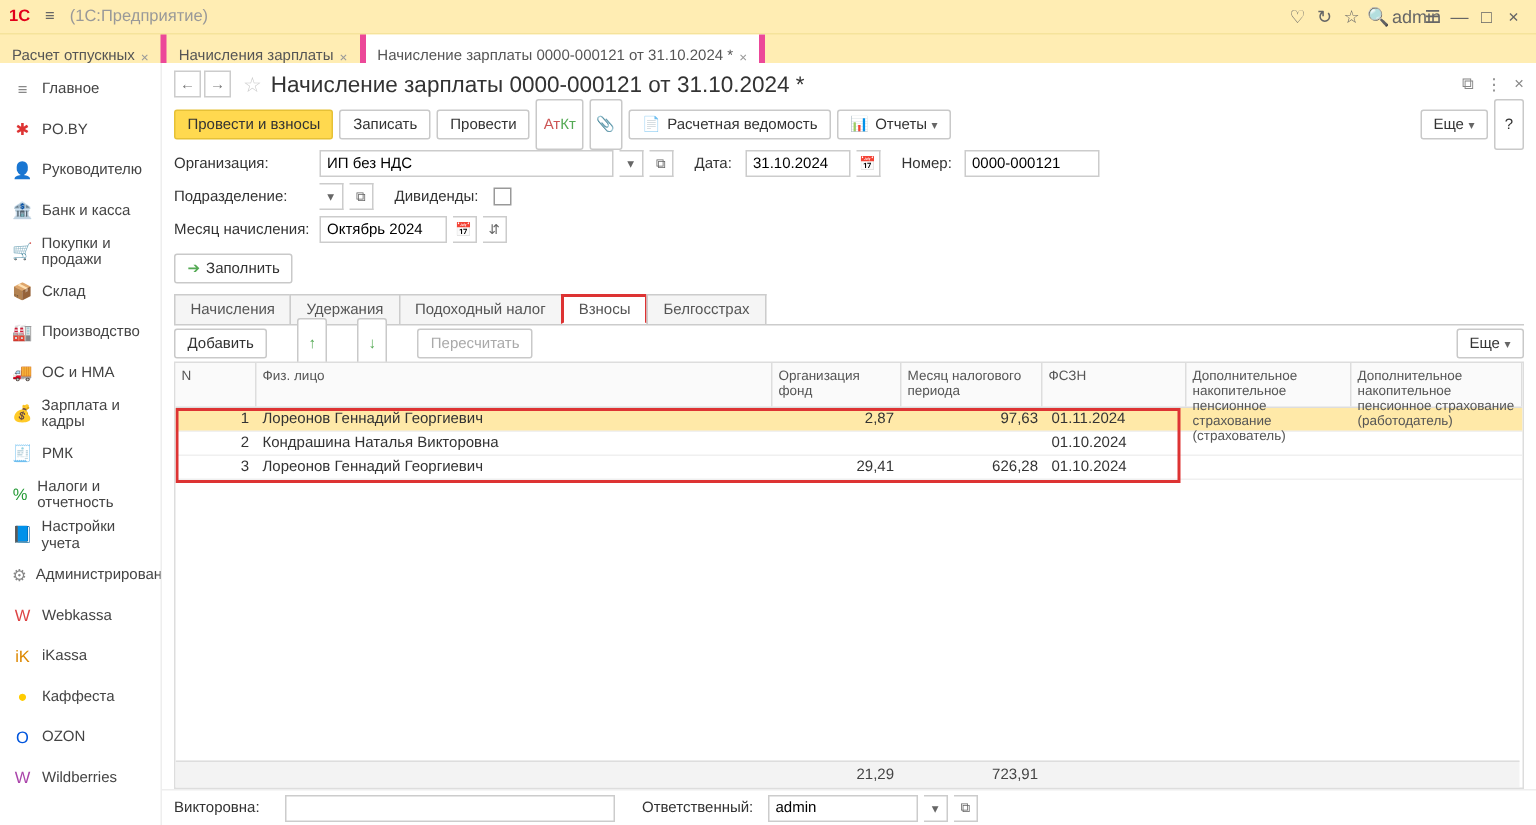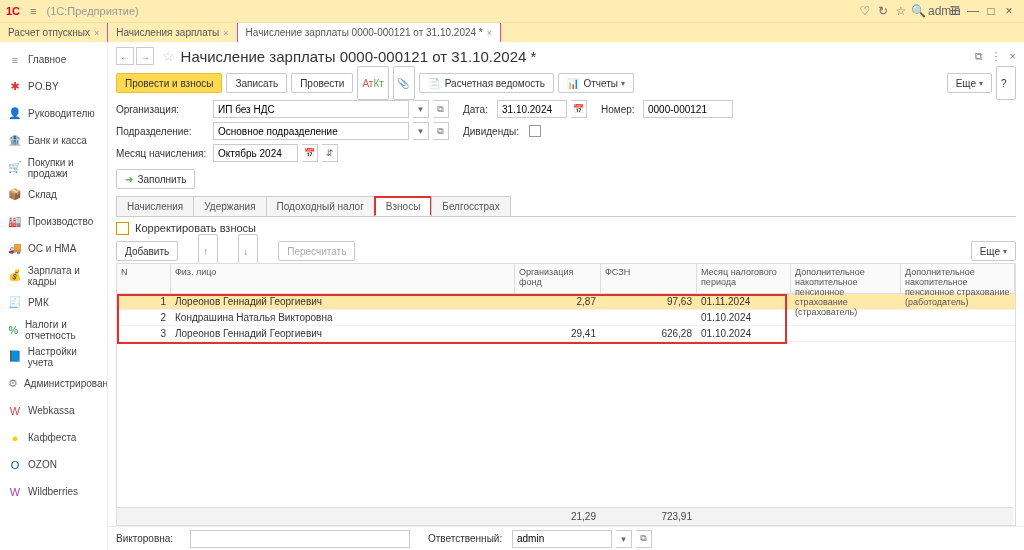--- a/index.html
+++ b/index.html
@@ -5,38 +5,38 @@
 html,body{margin:0;padding:0;font-family:Arial,sans-serif;font-size:11px;color:#333;background:#fff;width:1024px;height:550px;overflow:hidden}
 *{box-sizing:border-box}
 .titlebar{display:flex;align-items:center;height:22px;background:#ffedb3;padding:0 6px;font-size:11px;color:#555}
 .titlebar .logo{color:#e2001a;font-weight:bold;font-size:11px;margin-right:4px}
 .titlebar .burger{margin:0 6px;color:#666;cursor:pointer}
 .titlebar .title-main{color:#555}
 .titlebar .title-sub{color:#999;margin-left:4px}
 .titlebar .spacer{flex:1}
 .titlebar .ticon{width:18px;text-align:center;color:#666;cursor:pointer;font-size:12px}
 .tabsbar{display:flex;align-items:center;height:20px;background:#ffedb3;border-top:1px solid #f5e39b;font-size:10px}
-.tabsbar .wtab{padding:0 8px;height:20px;display:flex;align-items:center;border-right:1px solid #ec4899;color:#555;cursor:pointer}
+.tabsbar .wtab{padding:0 8px;height:20px;display:flex;align-items:flex-end;border-right:4px solid #ec4899;color:#555;cursor:pointer}
 .tabsbar .wtab.active{background:#fff}
 .tabsbar .tabx{margin-left:4px;color:#999;font-size:9px}
 .body{display:flex;height:508px}
 .sidebar{width:108px;background:#fff;border-right:1px solid #eee;padding-top:4px;overflow:hidden}
 .sideitem{display:flex;align-items:center;height:27px;padding:0 8px;color:#444;cursor:pointer;font-size:10px}
 .sideitem .sicon{width:14px;height:14px;margin-right:6px;display:flex;align-items:center;justify-content:center;font-size:11px}
 .main{flex:1;display:flex;flex-direction:column;background:#fff;position:relative}
 .docheader{display:flex;align-items:center;height:28px;padding:0 8px;border-bottom:0}
 .navbtn{width:18px;height:18px;border:1px solid #ccc;margin-right:2px;display:flex;align-items:center;justify-content:center;color:#777;cursor:pointer;font-size:10px;background:#fff}
 .star{margin:0 6px;color:#ccc;font-size:14px}
 .doctitle{font-size:15px;color:#333}
 .headicons{margin-left:auto;display:flex;gap:8px;color:#888;font-size:11px}
 .headicons span{cursor:pointer}
 .toolbar{display:flex;align-items:center;height:26px;padding:0 8px;gap:4px}
 .btn{height:20px;border:1px solid #c9c9c9;background:#fff;padding:0 8px;font-size:10px;color:#333;cursor:pointer;display:flex;align-items:center;border-radius:2px}
 .btn.yellow{background:#ffd94f;border-color:#e6c136}
-.btn.iconb{padding:16px 4px;min-width:20px;}
+.btn.iconb{padding:16px 4px;min-width:20px;justify-content:center}
 .dropdown-arrow{margin-left:3px;font-size:8px;color:#666}
 .fields{padding:2px 8px}
 .frow{display:flex;align-items:center;height:22px;gap:4px}
 .flabel{width:93px;font-size:10px;color:#333}
 .finput{height:18px;border:1px solid #ccc;padding:0 4px;font-size:10px;background:#fff}
 .fbtn{width:16px;height:18px;border:1px solid #ccc;border-left:0;background:#fff;font-size:9px;color:#666;display:flex;align-items:center;justify-content:center;cursor:pointer}
 .chk{width:12px;height:12px;border:1px solid #999;margin-right:4px}
 .subtabs{display:flex;height:20px;margin:4px 8px 0;font-size:10px}
 .subtab{padding:0 10px;height:20px;display:flex;align-items:center;border:1px solid #ccc;border-bottom:0;margin-right:-1px;background:#f5f5f5;cursor:pointer;color:#555}
 .subtab.active{background:#fff;border:2px solid #d33;border-bottom:1px solid #fff;font-weight:normal}
@@ -142,20 +142,24 @@
       </div>
       <div class="sideitem">
         <span class="sicon" style="color:#888">⚙</span>
         <span>Администрирование</span>
       </div>
       <div class="sideitem">
         <span class="sicon" style="color:#d44">W</span>
         <span>Webkassa</span>
       </div>
       <div class="sideitem">
+        <span class="sicon" style="color:#d80">iK</span>
+        <span>iKassa</span>
+      </div>
+      <div class="sideitem">
         <span class="sicon" style="color:#fc0">●</span>
         <span>Каффеста</span>
       </div>
       <div class="sideitem">
         <span class="sicon" style="color:#05d">O</span>
         <span>OZON</span>
       </div>
       <div class="sideitem">
         <span class="sicon" style="color:#a4a">W</span>
         <span>Wildberries</span>
@@ -208,21 +212,20 @@
         <span style="width:6px"></span>
         <span class="flabel" style="width:30px">Дата:</span>
         <input class="finput" style="width: 70px;" value="31.10.2024">
         <div class="fbtn">📅</div>
         <span style="width:6px"></span>
         <span class="flabel" style="width:38px">Номер:</span>
         <input class="finput" style="width: 90px;" value="0000-000121">
       </div>
       <div class="frow">
         <span class="flabel">Подразделение:</span>
-        <input class="finput" style="width: 196px;" value="Основное подразделение">
         <div class="fbtn">▾</div>
         <div class="fbtn">⧉</div>
         <span style="width:6px"></span>
         <span class="flabel" style="width:62px">Дивиденды:</span>
         <div class="chk"></div>
       </div>
       <div class="frow">
         <span class="flabel">Месяц начисления:</span>
         <input class="finput" style="width: 85px;" value="Октябрь 2024">
         <div class="fbtn">📅</div>
@@ -238,44 +241,40 @@
 
     <div class="subtabs" id="subtabs">
         <div class="subtab">Начисления</div>
         <div class="subtab">Удержания</div>
         <div class="subtab">Подоходный налог</div>
         <div class="subtab active">Взносы</div>
         <div class="subtab">Белгосстрах</div>
       </div>
     <div class="subtabline"></div>
 
-    <div class="corrrow">
-      <div class="corrchk"></div>
-      <span>Корректировать взносы</span>
-    </div>
 
     <div class="rowbtns">
       <div class="btn">Добавить</div>
       <div class="btn iconb" style="color:#5a5">↑</div>
       <div class="btn iconb" style="color:#5a5">↓</div>
       <div class="btn" style="color:#aaa">Пересчитать</div>
       <div style="flex:1"></div>
       <div class="btn">
           <span>Еще</span>
           <span class="dropdown-arrow">▾</span>
         </div>
     </div>
 
     <div class="grid">
       <div class="gridhead">
         <div class="gh c-n">N</div>
         <div class="gh c-fio">Физ. лицо</div>
         <div class="gh c-pf">Организация фонд</div>
+        <div class="gh c-per">Месяц налогового периода</div>
         <div class="gh c-fszn">ФСЗН</div>
-        <div class="gh c-per">Месяц налогового периода</div>
         <div class="gh c-d1">Дополнительное накопительное пенсионное страхование (страхователь)</div>
         <div class="gh c-d2">Дополнительное накопительное пенсионное страхование (работодатель)</div>
       </div>
       <div id="gridrows">
           <div class="gridrow sel">
             <div class="gc c-n num">1</div>
             <div class="gc c-fio">Лореонов Геннадий Георгиевич</div>
             <div class="gc c-pf num">2,87</div>
             <div class="gc c-fszn num">97,63</div>
             <div class="gc c-per">01.11.2024</div>

